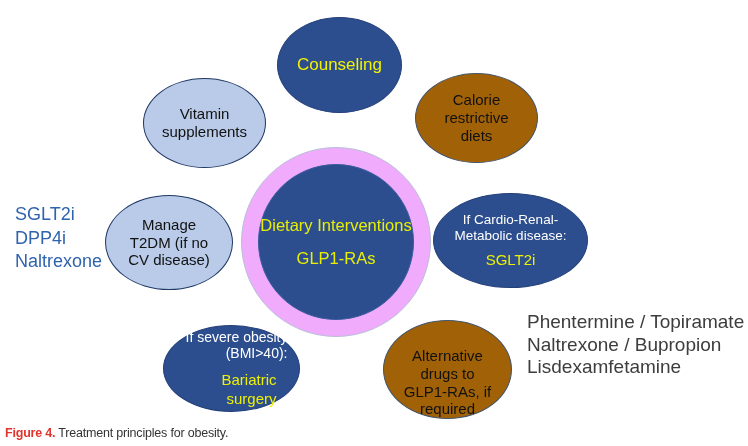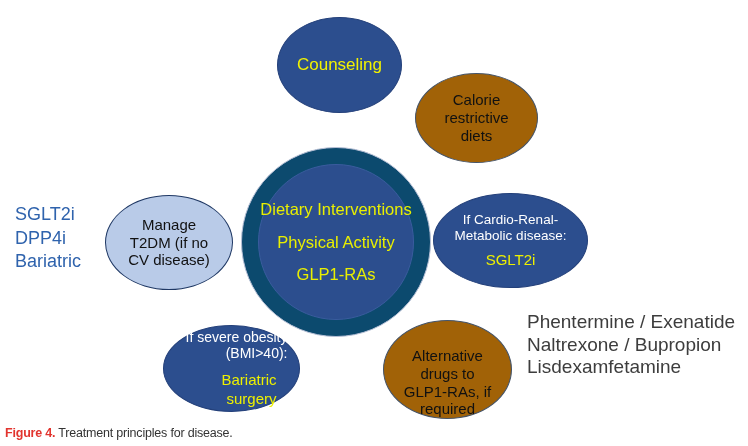--- a/index.html
+++ b/index.html
@@ -13,21 +13,21 @@
     text-align:center;box-sizing:border-box;line-height:1.18;
   }
   .dark{background:#2c4e8e;border:1px solid #24407a;color:#ffffff;}
   .light{background:#b9cbe8;border:1.5px solid #1f3864;color:#111111;}
   .yellowfill{background:#a16207;border:1.5px solid #44546a;color:#111111;}
   .yl-text{color:#edf000;}
   .bubble-inner{margin:0 auto;}
   
   #center-ring{
     position:absolute;left:241px;top:147px;width:190px;height:190px;border-radius:50%;
-    background:#0c4a6e;border:1.5px solid #b7c0d6;box-sizing:border-box;
+    background:#f0abfc;border:1.5px solid #b7c0d6;box-sizing:border-box;
     display:flex;align-items:center;justify-content:center;
   }
   #center-core{
     width:156px;height:156px;border-radius:50%;background:#2c4e8e;border:1px solid #3a5c9e;
     box-sizing:border-box;display:flex;flex-direction:column;align-items:center;justify-content:center;
     text-align:center;
   }
   #center-core .core-line{color:#e9ef00;font-size:16.5px;line-height:1.25;margin:6px 0;}
   
   .side-list{position:absolute;}
@@ -56,29 +56,31 @@
 </style>
 </head>
 <body>
 
 <div id="stage">
 
   <div class="ellipse dark" id="bubble-counseling">
     <div class="bubble-inner">Counseling</div>
   </div>
 
+  <div class="ellipse light" id="bubble-vitamin">
+    <div class="bubble-inner">Vitamin supplements</div>
+  </div>
 
   <div class="ellipse yellowfill" id="bubble-calorie">
     <div class="bubble-inner">Calorie restrictive diets</div>
   </div>
 
   <div id="center-ring">
     <div id="center-core">
       <div class="core-line">Dietary Interventions</div>
-      <div class="core-line">Physical Activity</div>
       <div class="core-line">GLP1-RAs</div>
     </div>
   </div>
 
   <div class="ellipse light" id="bubble-manage">
     <div class="bubble-inner">Manage T2DM (if no CV disease)</div>
   </div>
 
   <div class="ellipse dark" id="bubble-cardio">
     <div class="cond">If Cardio-Renal-Metabolic disease:</div>
@@ -90,26 +92,26 @@
     <div class="treat yl-text">Bariatric surgery</div>
   </div>
 
   <div class="ellipse yellowfill" id="bubble-altdrugs">
     <div class="bubble-inner">Alternative drugs to GLP1-RAs, if required</div>
   </div>
 
   <div class="side-list" id="t2dm-drug-list">
     <div>SGLT2i</div>
     <div>DPP4i</div>
-    <div>Bariatric</div>
+    <div>Naltrexone</div>
   </div>
 
   <div class="side-list" id="alt-drug-list">
-    <div>Phentermine / Exenatide</div>
+    <div>Phentermine / Topiramate</div>
     <div>Naltrexone / Bupropion</div>
     <div>Lisdexamfetamine</div>
   </div>
 
   <div id="figure-caption">
-    <span class="cap-label">Figure 4.</span><span> Treatment principles for disease.</span>
+    <span class="cap-label">Figure 4.</span><span> Treatment principles for obesity.</span>
   </div>
 
 </div>
 
 </body></html>

